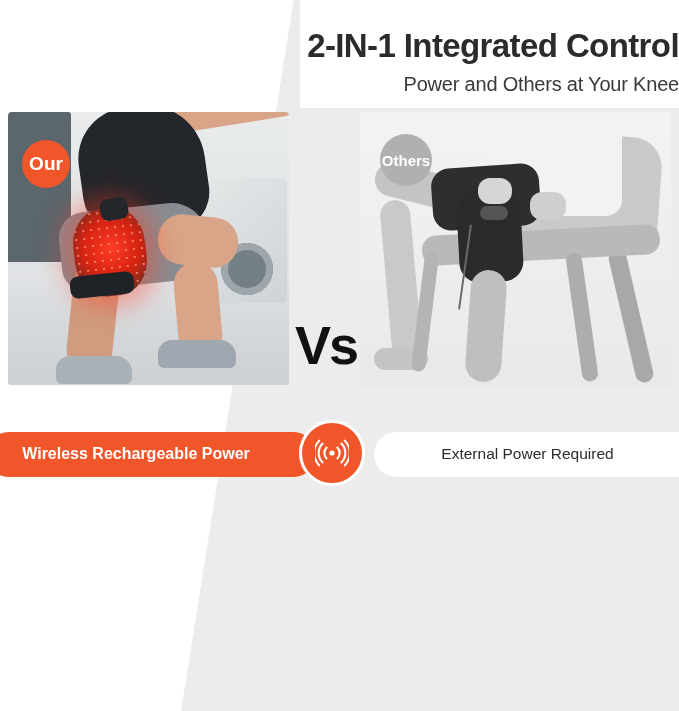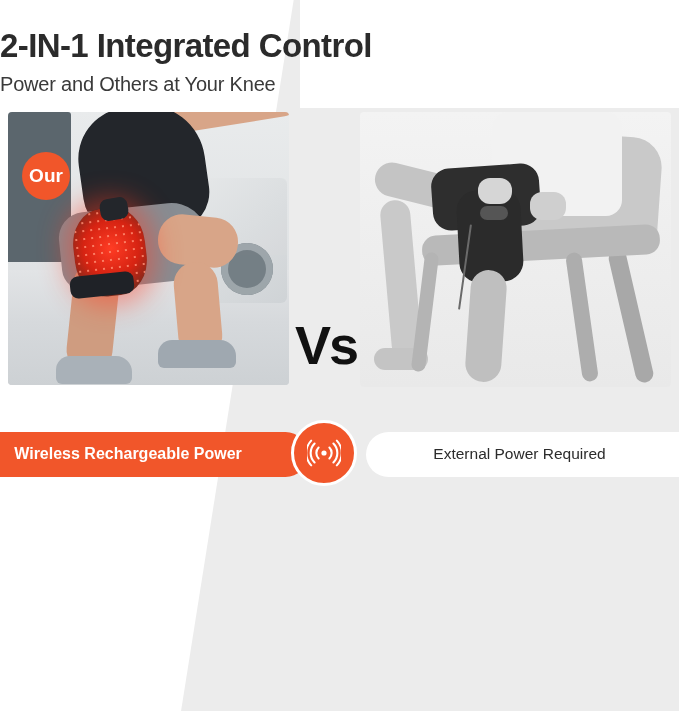--- a/index.html
+++ b/index.html
@@ -15,21 +15,21 @@
     position:absolute;top:-40px;left:300px;width:520px;height:800px;
     background:#ececec;transform:skewX(-9deg);transform-origin:top left;
     z-index:0;
   }
   .diag-white-top{
     position:absolute;top:-40px;left:300px;width:520px;height:148px;
     background:#ffffff;z-index:1;
   }
 
   
-  .header{position:absolute;top:0;left:0;width:679px;z-index:5;text-align:left;}
+  .header{position:absolute;top:0;left:0;width:679px;z-index:5;text-align:right;}
   .title{
     font-size:33px;font-weight:bold;color:#2b2b2b;letter-spacing:-0.6px;
     margin-top:28px;line-height:1.08;
   }
   .subtitle{
     font-size:20px;color:#3a3a3a;margin-top:9px;font-weight:400;letter-spacing:-0.2px;
   }
 
   
   .photos{position:absolute;top:112px;left:0;width:679px;height:278px;z-index:5;}
@@ -104,29 +104,29 @@
     border-radius:18px;transform:rotate(14deg);}
   .r-shin-far{position:absolute;left:26px;top:88px;width:30px;height:160px;background:#c9c9c9;
     border-radius:15px;transform:rotate(-5deg);}
   .r-foot-far{position:absolute;left:14px;top:236px;width:54px;height:22px;background:#c4c4c4;border-radius:11px;}
   .r-shin-near{position:absolute;left:108px;top:158px;width:36px;height:112px;background:#bfbfbf;
     border-radius:18px;transform:rotate(4deg);}
 
   
   .badge{position:absolute;border-radius:50%;display:flex;align-items:center;justify-content:center;
     color:#ffffff;font-weight:bold;}
-  .badge-our{left:14px;top:40px;width:48px;height:48px;background:#f1562a;font-size:19px;}
+  .badge-our{left:14px;top:28px;width:48px;height:48px;background:#f1562a;font-size:19px;}
   .badge-others{left:20px;top:22px;width:52px;height:52px;background:#b0b0b0;font-size:15px;}
 
   .vs{position:absolute;left:288px;top:206px;width:76px;text-align:center;
     font-size:54px;font-weight:bold;color:#111111;letter-spacing:-2px;z-index:7;line-height:1;}
 
   
   .rows{position:absolute;top:424px;left:0;width:679px;z-index:6;}
-  .row{position:relative;height:80px;margin-bottom:10px;}
+  .row{position:relative;height:80px;margin-bottom:10px;margin-left:8px;}
 
   .pill-left{
     position:absolute;left:-22px;top:8px;width:330px;height:45px;
     background:#f1562a;border-radius:24px;
     display:flex;align-items:center;justify-content:center;
     color:#ffffff;font-weight:bold;font-size:16px;text-align:center;
     line-height:1.16;padding:0 54px 0 24px;box-sizing:border-box;
   }
   .row-2 .pill-left,.row-3 .pill-left{height:52px;top:5px;font-size:16px;}
 
@@ -193,20 +193,21 @@
       <div class="r-chair-seat"></div>
       <div class="r-leg1"></div>
       <div class="r-leg2"></div>
       <div class="r-shorts"></div>
       <div class="r-brace"></div>
       <div class="r-brace-ctrl"></div>
       <div class="r-cord"></div>
       <div class="r-hand1"></div>
       <div class="r-hand2"></div>
       <div class="r-shin-near"></div>
+      <div class="badge badge-others">Others</div>
     </div>
 
     <div class="vs">Vs</div>
   </div>
 
   <div class="rows">
 
     <div class="row row-1">
       <div class="pill-left">Wireless Rechargeable Power</div>
       <div class="icon-circle">

